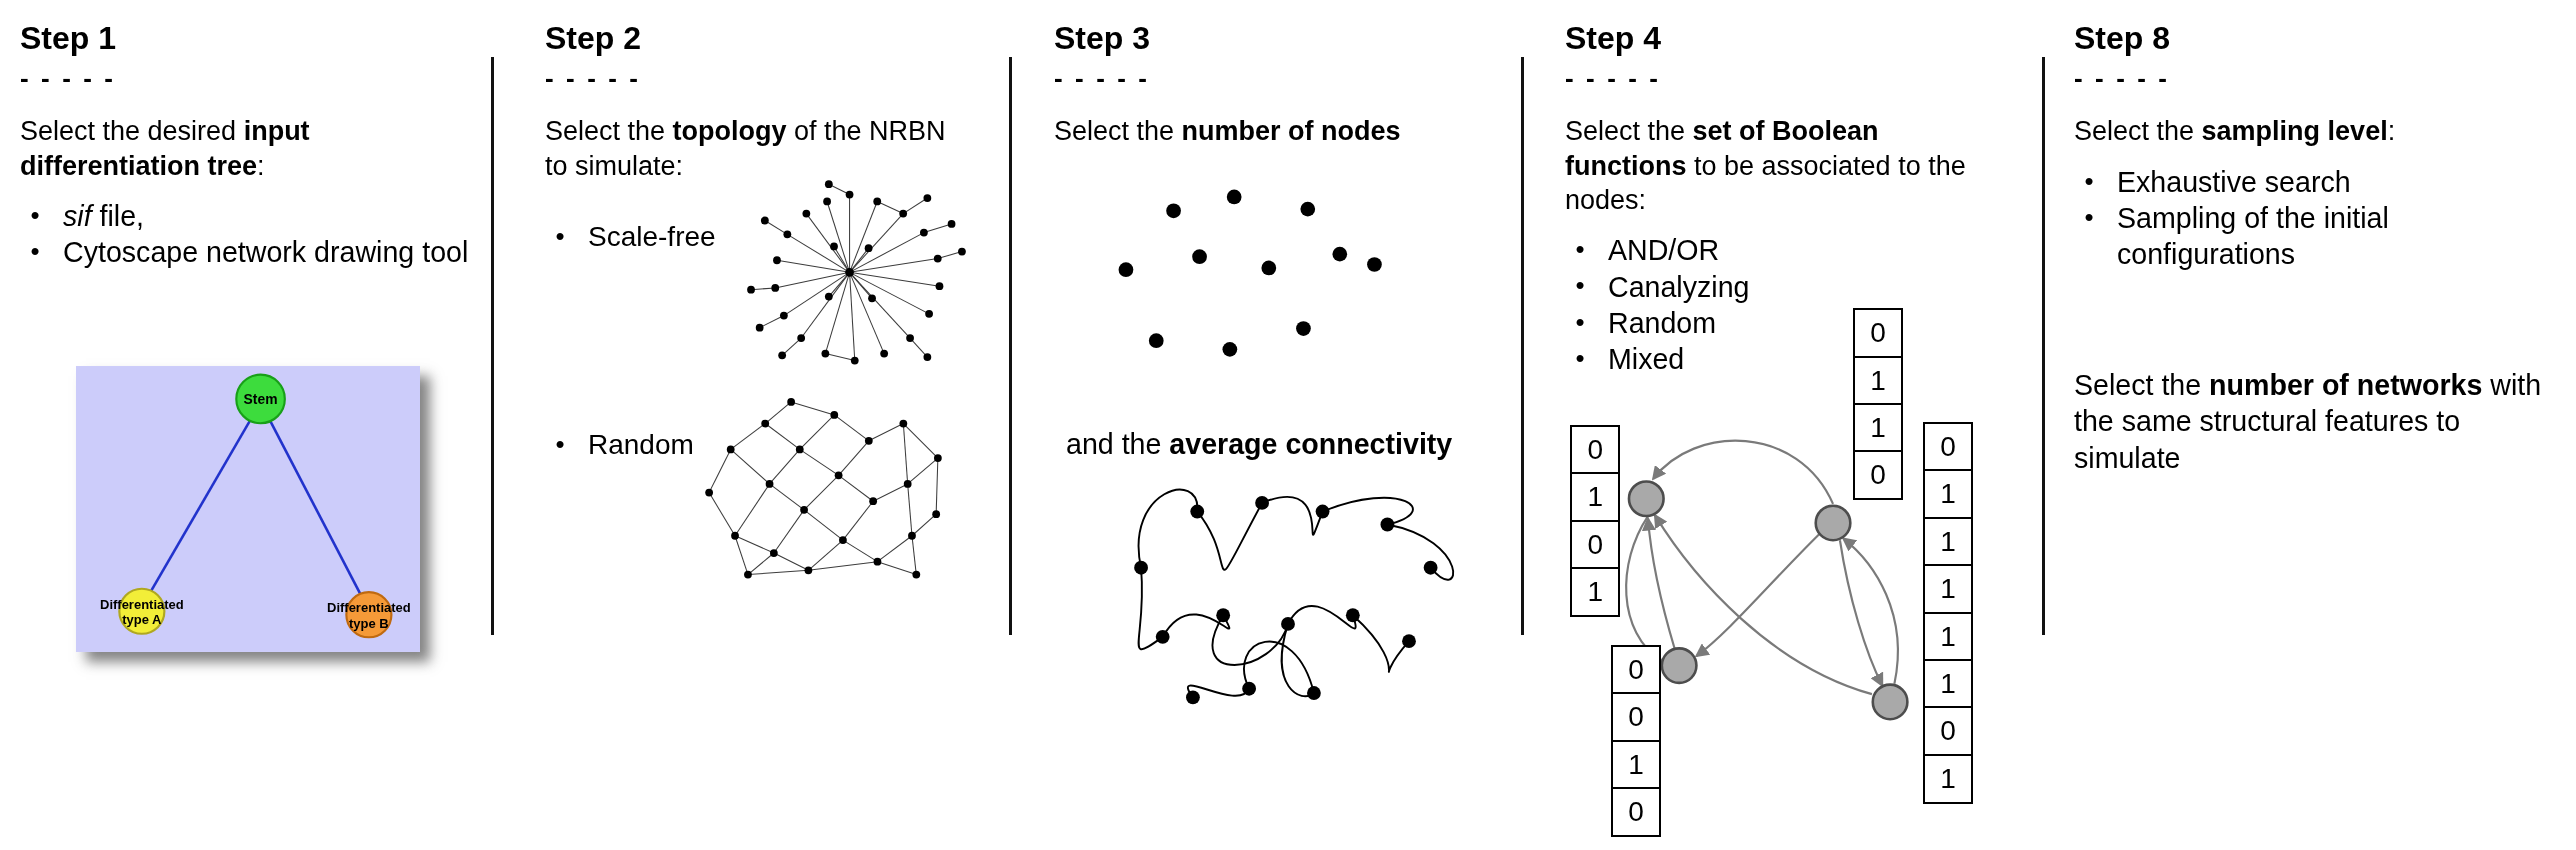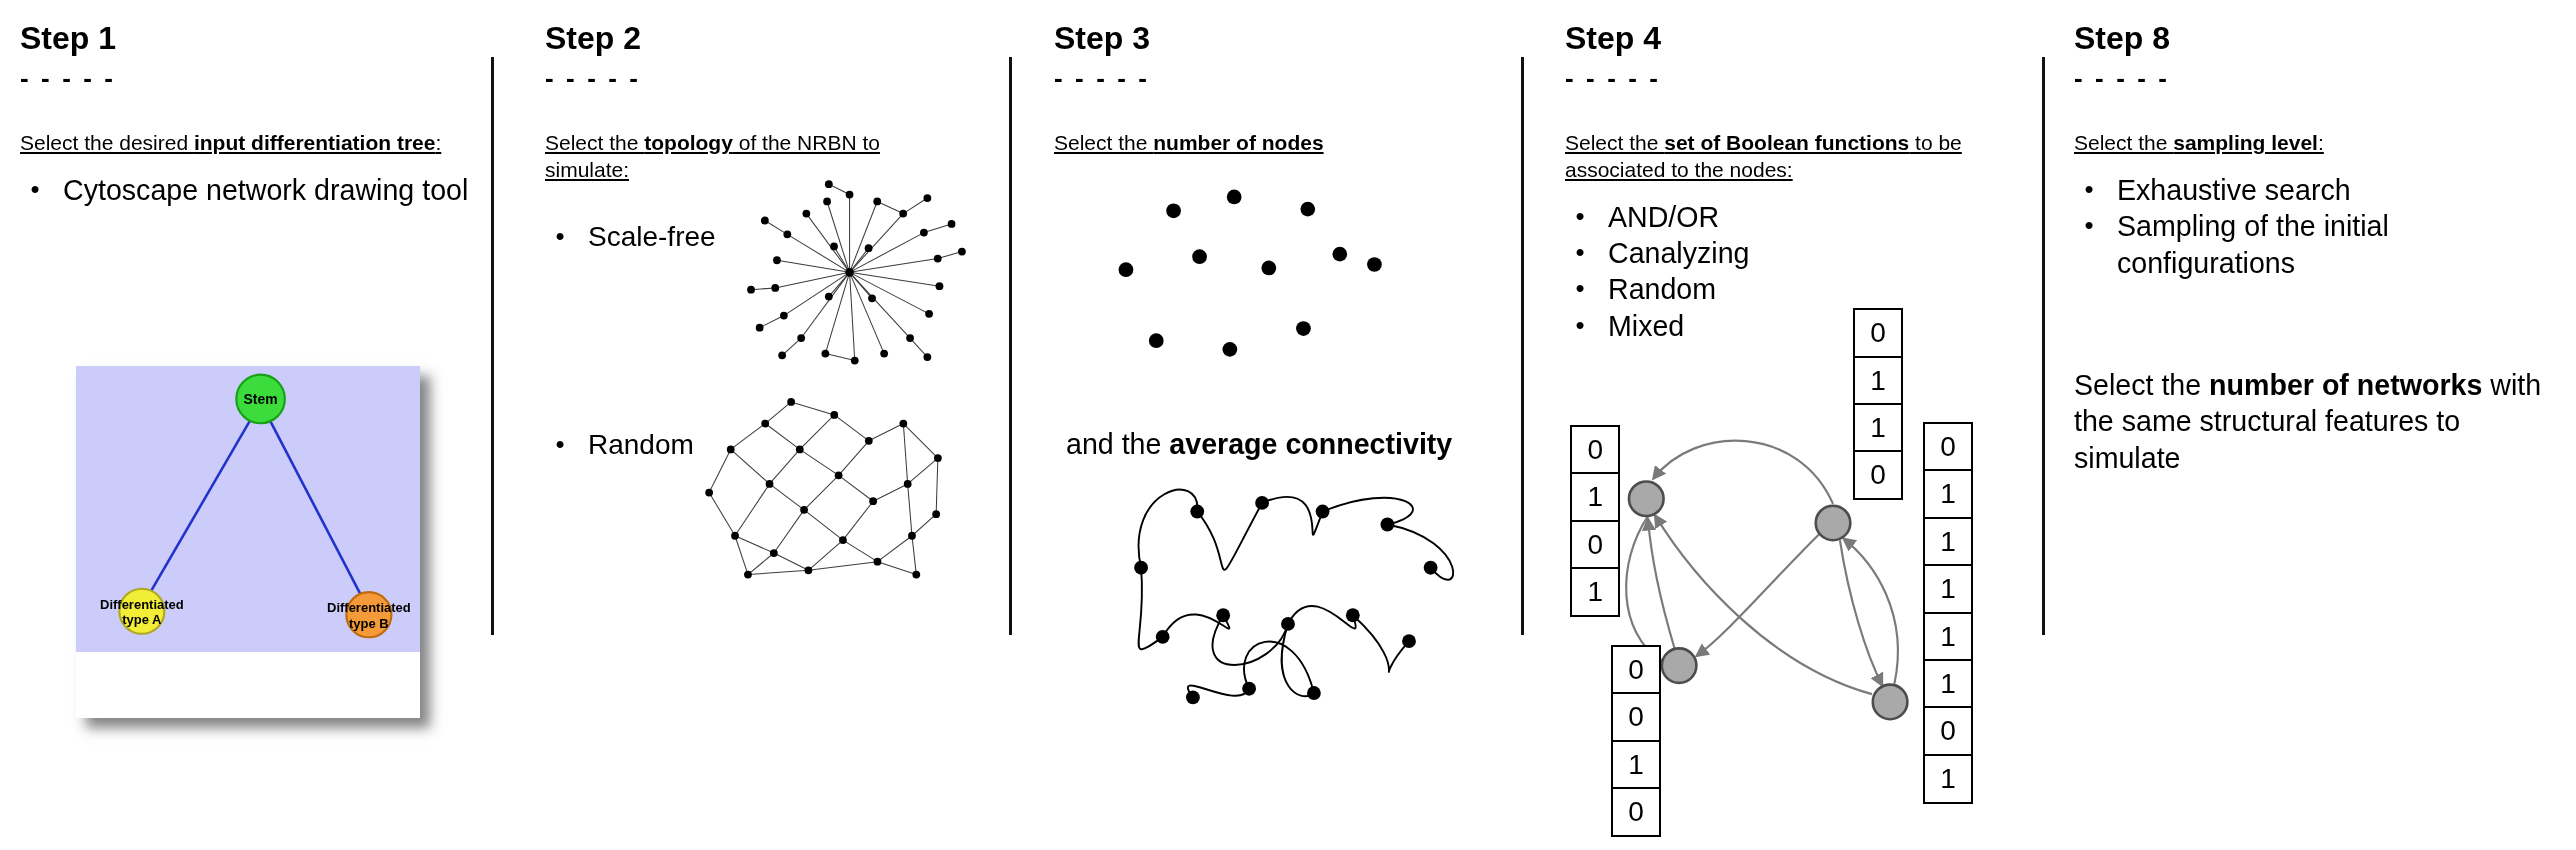--- a/index.html
+++ b/index.html
@@ -6,48 +6,49 @@
   html,body { background:#ffffff; }
   body {
     position:relative; width:2576px; height:851px; overflow:hidden;
     font-family:"Liberation Sans", sans-serif; color:#000;
     font-size:28.6px;
   }
   .col { position:absolute; top:0; height:851px; padding-top:20px; }
   .divider { position:absolute; top:57px; height:578px; width:2.6px; background:#111; }
   .step-title { font-size:32px; font-weight:bold; line-height:1.15; }
   .dashes { margin-top:7px; font-size:26px; font-weight:bold; letter-spacing:2.6px; line-height:1.1; }
-  .para { margin-top:38px; font-size:21px; line-height:1.27;text-decoration:underline; }
+  .para { margin-top:22px; font-size:27px; line-height:1.27; }
   .para2 { position:absolute; font-size:28.6px; line-height:1.27; }
   .b { font-weight:bold; }
   .i { font-style:italic; }
   ul.bullets { list-style:none; margin-top:15px; }
   ul.bullets li { position:relative; padding-left:43px; font-size:28.6px; line-height:1.27; }
   ul.bullets li::before { content:"\2022"; position:absolute; left:10.4px; top:0.9px; font-size:26px; }
   .bullet-abs { position:absolute; padding-left:43px; font-size:28px; line-height:1.27; }
   .bullet-abs::before { content:"\2022"; position:absolute; left:10.4px; top:0.9px; font-size:26px; }
   .abs { position:absolute; }
-  .tree-box { position:absolute; left:56px; top:366px; width:344px; height:352px;
+  .tree-box { position:absolute; left:56px; top:366px; width:344px; height:286px;
               box-shadow:10.4px 10.4px 12px rgba(110,110,110,0.85); }
   .bool-figure { position:absolute; left:0; top:303px; width:415px; height:548px; }
   .ttable { position:absolute; }
   .tcell { width:50px; height:50px; border:2.6px solid #000; background:#fff;
            display:flex; align-items:center; justify-content:center;
            font-size:28px; line-height:1; }
   .tcell + .tcell { margin-top:-2.6px; }
   svg text { font-family:"Liberation Sans", sans-serif; }
 </style>
 </head>
 <body>
 
 <section class="col" style="left:20px; width:472px;">
   <h2 class="step-title">Step 1</h2>
   <div class="dashes">- - - - -</div>
   <p class="para"><span>Select the desired </span><span class="b">input differentiation tree</span><span>:</span></p>
   <ul class="bullets">
+    <li><span class="i">sif</span><span> file,</span></li>
     <li>Cytoscape network drawing tool</li>
   </ul>
 
   <div class="tree-box">
     <svg width="344" height="286" viewBox="0 0 397 330" style="font-size:33px">
       <rect x="0" y="0" width="397" height="330" fill="#ccccfa"></rect>
       <line x1="213" y1="42" x2="76" y2="278" stroke-width="3" stroke="#2233cc"></line>
       <line x1="213" y1="42" x2="338" y2="282" stroke-width="3" stroke="#2233cc"></line>
       <circle cx="213" cy="38" r="28" stroke-width="2.5" stroke="#18a018" fill="#3ddc3d"></circle>
       <circle cx="76" cy="283" r="26" stroke-width="2.5" stroke="#b0a820" fill="#f2ee38"></circle>

